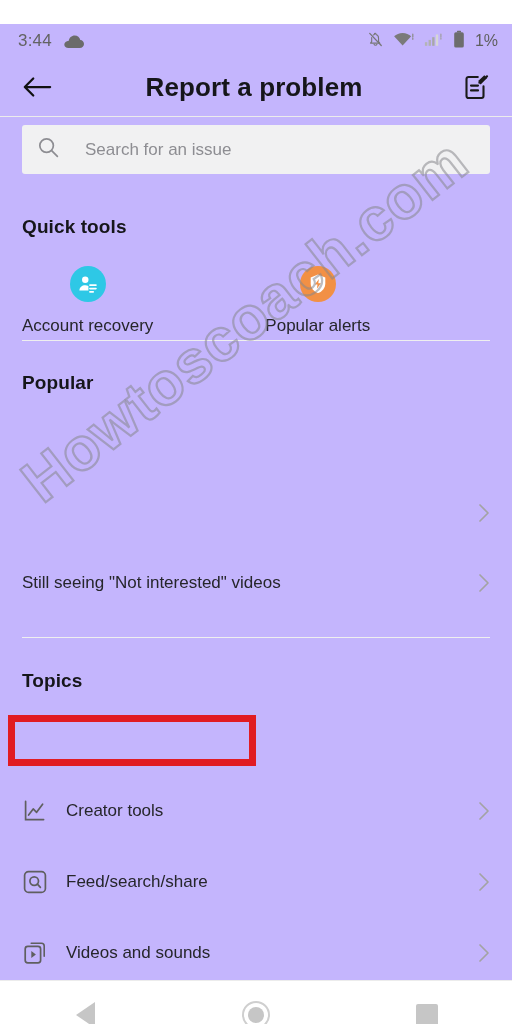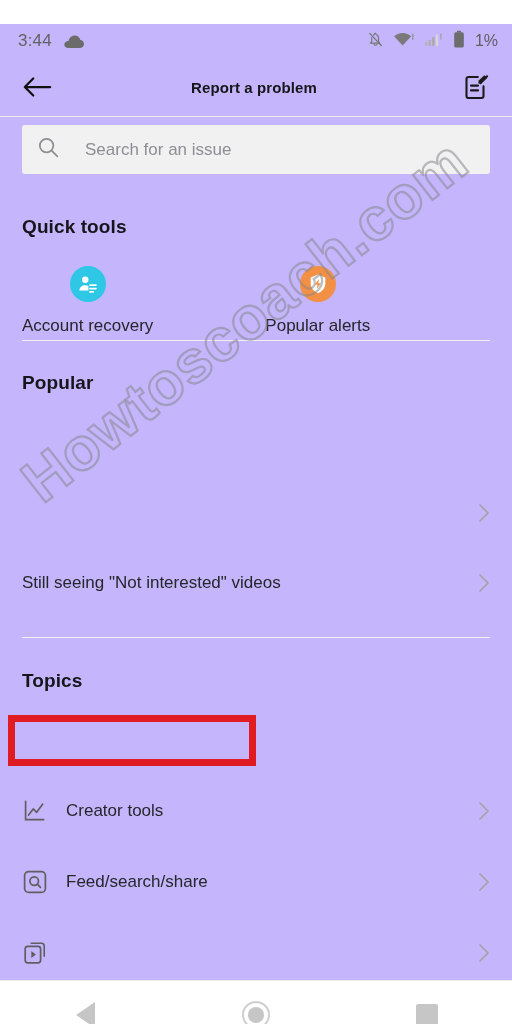--- a/index.html
+++ b/index.html
@@ -22,21 +22,21 @@
   .sb-right { margin-left:auto; display:flex; align-items:center; gap:9px; }
   .sb-batt-text { font-size:16px; color:#5f5f5f; margin-left:1px; }
 
   
   .header {
     position:absolute; top:34px; left:0; width:512px; height:58px;
     display:flex; align-items:center; padding:0 22px;
   }
   .hdr-title {
     position:absolute; left:0; right:4px; text-align:center;
-    font-size:15px; font-weight:bold; color:#16161a; letter-spacing:.1px;
+    font-size:26px; font-weight:bold; color:#16161a; letter-spacing:.1px;
     pointer-events:none;
   }
   .hdr-back { position:relative; z-index:2; display:flex; align-items:center; }
   .hdr-edit { position:relative; z-index:2; margin-left:auto; display:flex; align-items:center; }
   .hdr-rule { position:absolute; top:92px; left:0; width:512px; height:1px; background:#ececec; }
 
   
   .searchbar {
     position:absolute; top:101px; left:22px; width:468px; height:49px;
     background:#f1f1f2; border-radius:3px;
@@ -264,20 +264,21 @@
   </div>
 
   <div class="row" style="top:906px">
     <span class="row-ico">
       <svg width="26" height="26" viewBox="0 0 26 26">
         <path d="M9.2 3.2h10.3c1.5 0 2.7 1.2 2.7 2.7v10.3" fill="none" stroke="#5f5f5f" stroke-width="1.6" stroke-linecap="round"></path>
         <rect x="3.2" y="6.4" width="15.4" height="16.4" rx="2.6" fill="none" stroke="#5f5f5f" stroke-width="1.7"></rect>
         <path d="M9.3 11.1l4.6 3.5-4.6 3.5z" fill="#5f5f5f"></path>
       </svg>
     </span>
+    <span class="row-label topic">Videos and sounds</span>
     <span class="row-chev">
       <svg width="12" height="20" viewBox="0 0 12 20">
           <path d="M2 2l8 8-8 8" fill="none" stroke="#a3a3a3" stroke-width="1.7" stroke-linecap="round" stroke-linejoin="round"></path>
         </svg>
     </span>
   </div>
 
   <div class="hl-box"></div>
 
   <div class="watermark">

